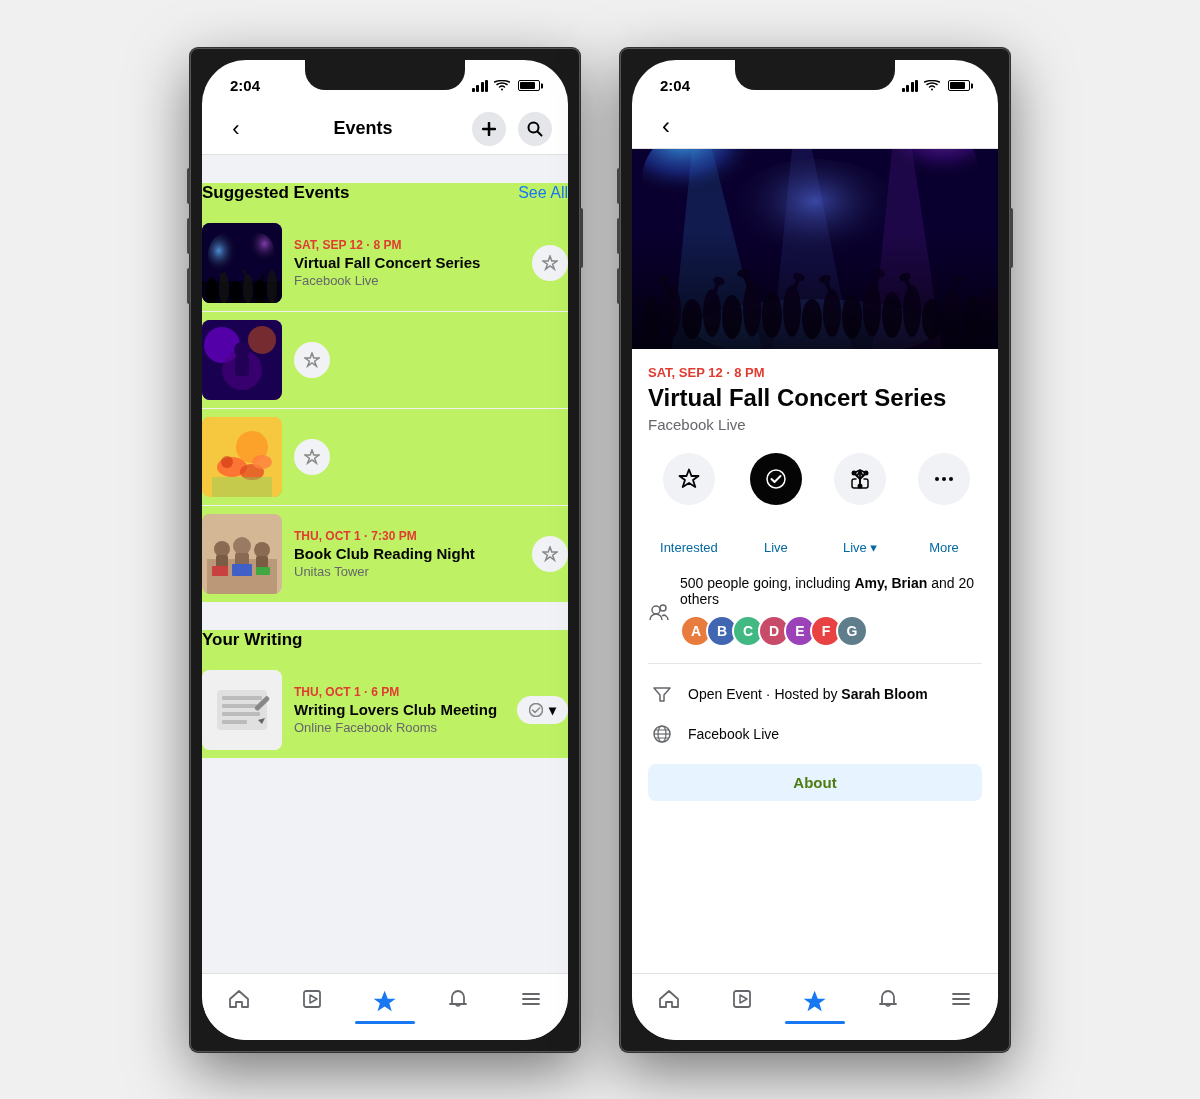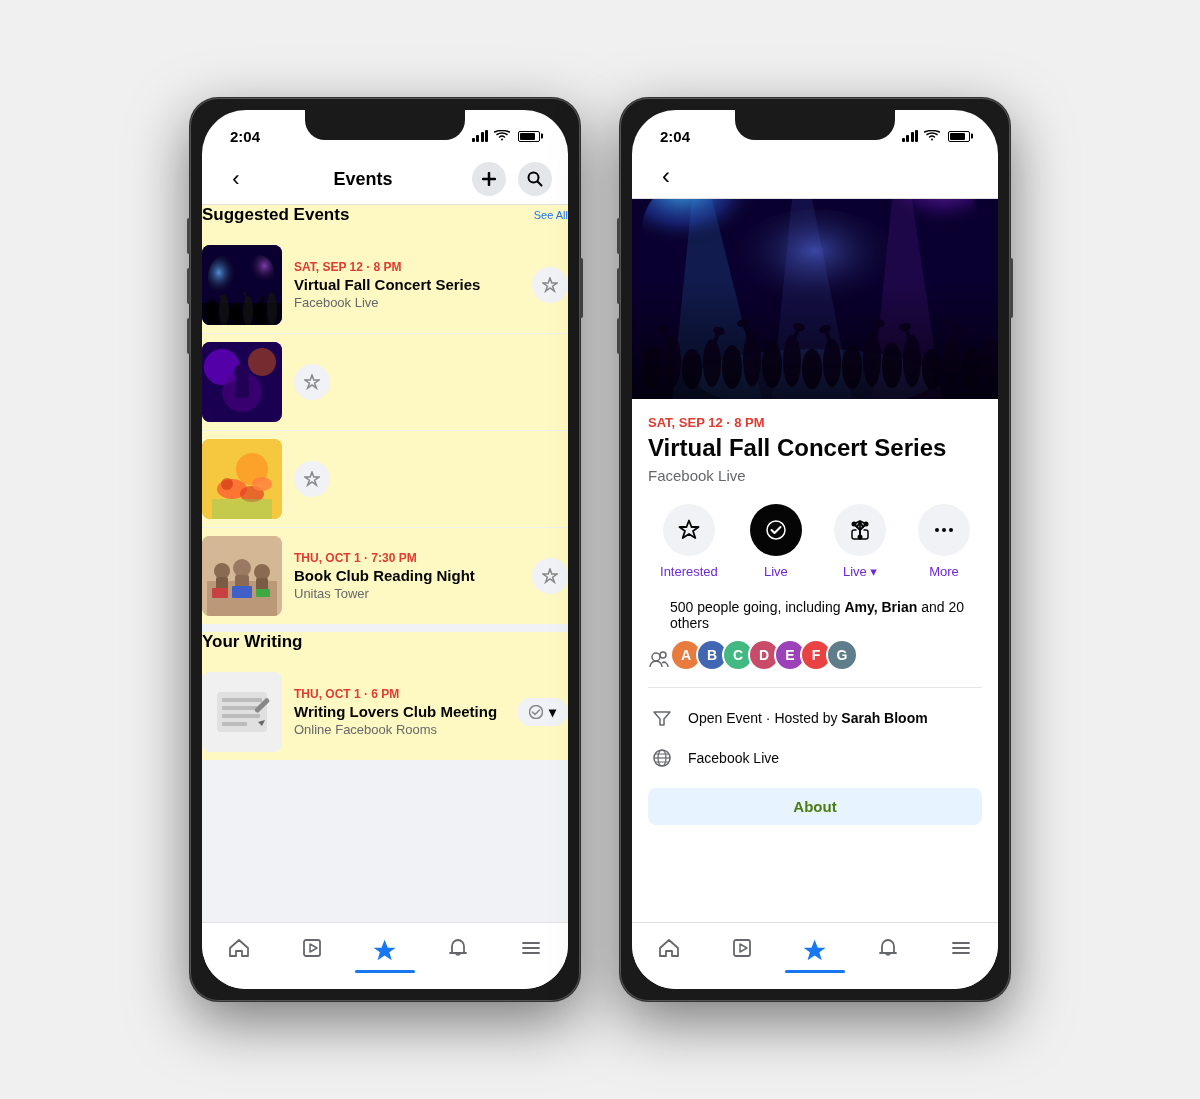--- a/index.html
+++ b/index.html
@@ -17,23 +17,23 @@
       gap: 40px;
       padding: 40px;
       align-items: center;
       justify-content: center;
       width: 100%;
     }
 
     
     .phone {
       width: 390px;
-      height: 903px;
+      height: 1004px;
       background: #1a1a1a;
-      border-radius: 28px;
+      border-radius: 8px;
       padding: 12px;
       box-shadow: 0 0 0 1px #333, 0 20px 60px rgba(0,0,0,0.5), inset 0 0 0 1px #555;
       position: relative;
       flex-shrink: 0;
     }
     .phone-inner {
       width: 100%;
       height: 100%;
       background: #fff;
       border-radius: 44px;
@@ -188,37 +188,38 @@
     
     .scroll-area {
       flex: 1;
       overflow-y: auto;
       background: #f0f2f5;
     }
     .scroll-area::-webkit-scrollbar { display: none; }
 
     
     .section {
-      background: #fef9c3;
+      background: #bef264;
       margin-bottom: 8px;
+      margin-top: 28px;
     }
     .section-header {
       display: flex;
       justify-content: space-between;
       align-items: center;
       margin-bottom: 12px;
     }
     .section-title {
       font-size: 17px;
       font-weight: 700;
       color: #000;
     }
     .see-all {
       color: #1877f2;
-      font-size: 11px;
+      font-size: 16px;
       font-weight: 500;
       cursor: pointer;
     }
 
     
     .event-item {
       display: flex;
       align-items: center;
       gap: 12px;
       padding: 8px 0;
@@ -416,29 +417,31 @@
       align-items: center;
       justify-content: center;
       font-size: 22px;
     }
     .action-btn-circle.active {
       background: #050505;
       color: #fff;
     }
     .action-btn-label {
       font-size: 13px;
-      color: #6d28d9;
+      color: #0369a1;
       font-weight: 500;
       text-align: left;
+      margin-top: 27px;
     }
 
     
     .attendees-section {
       display: flex;
-      align-items: flex-end;
+      align-items: center;
+      gap: 10px;
       margin-bottom: 16px;
       padding-bottom: 16px;
       border-bottom: 1px solid #e4e6ea;
     }
     .attendees-info {
       flex: 1;
     }
     .attendees-text {
       font-size: 14px;
       color: #050505;

